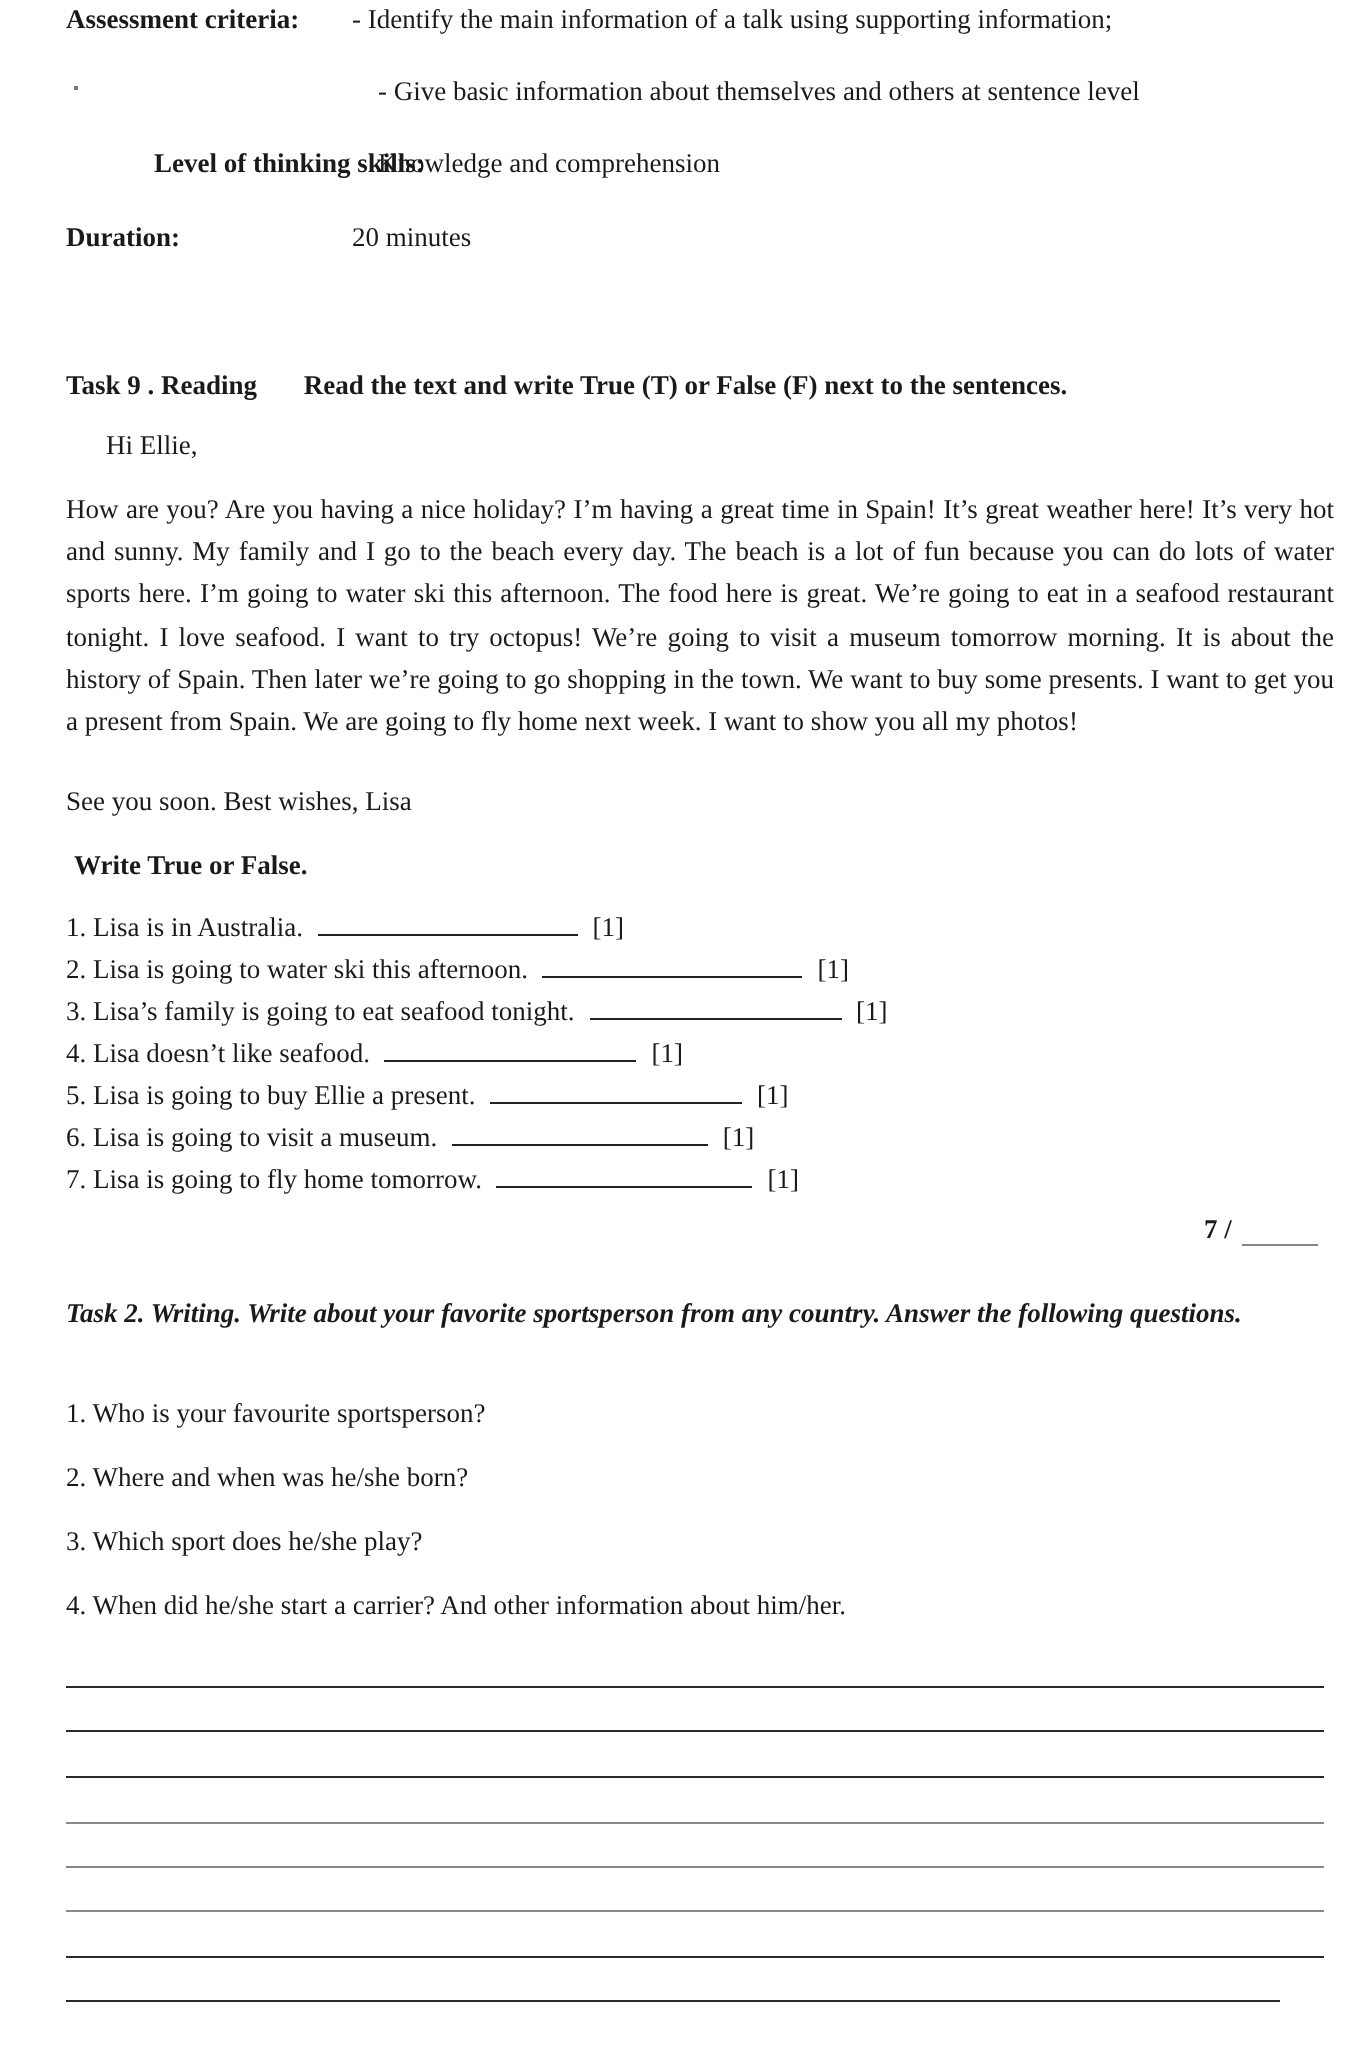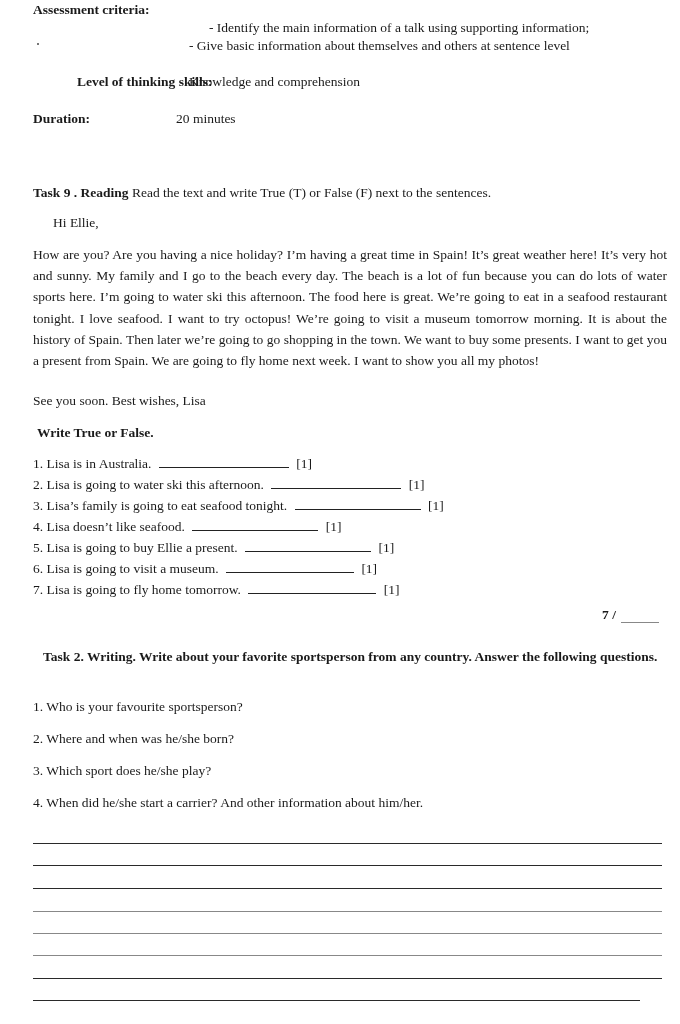--- a/index.html
+++ b/index.html
@@ -40,55 +40,56 @@
       vertical-align: baseline;
       margin-left: 4px;
       margin-right: 4px;
     }
 
     .score { position: absolute; left: 602px; top: 607px; font-weight: bold; }
     .score-blank { position: absolute; left: 621px; top: 622px; width: 38px; border-bottom: 1px solid #888; }
 
     .task2-title {
       position: absolute;
-      left: 43px;
+      left: 33px;
       top: 646px;
       width: 620px;
       line-height: 21px;
       font-weight: bold;
       white-space: normal;
+      font-style: italic;
     }
     .question { position: absolute; left: 33px; }
 
     .write-line {
       position: absolute;
       left: 33px;
       width: 629px;
       height: 0;
       border-top: 1px solid #2a2a2a;
     }
     .write-line.light { border-top-color: #888; }
   </style>
 </head>
 <body>
 
 <div class="abs b" style="left:33px; top:2px;">Assessment criteria:</div>
-<div class="abs" style="left:176px; top:20px;margin-left:33px;">- Identify the main information of a talk using supporting  information;</div>
+<div class="abs" style="left:176px; top:2px;">- Identify the main information of a talk using supporting  information;</div>
 <div class="dot"></div>
 <div class="abs" style="left:176px; top:38px;margin-left:13px;">- Give basic information about themselves and others at sentence level</div>
 
 <div class="abs b" style="left:33px; top:74px;margin-left:44px;">Level of thinking skills:</div>
 <div class="abs" style="left:189px; top:74px;">Knowledge and comprehension</div>
 
 <div class="abs b" style="left:33px; top:111px;">Duration:</div>
 <div class="abs" style="left:176px; top:111px;">20 minutes</div>
 
 <div class="abs" style="left:33px; top:185px;">
   <span class="b">Task 9 . Reading</span>
-  <span style="margin-left:0;">Read the text and write True (T) or False (F) next to the sentences.</span>
+  <span style="margin-left:20px;font-weight:bold;">Read the text and write True (T) or False (F) next to the sentences.</span>
 </div>
 
 <div class="abs" style="left:33px; top:215px;margin-left:20px;">Hi  Ellie,</div>
 
 <div class="letter">How are you? Are you having a nice holiday? I’m having a great time in Spain! It’s great weather here! It’s very hot and sunny. My family and I go to the beach every day. The beach is a lot of fun because you can do lots of water sports here. I’m going to water ski this afternoon. The food here is great. We’re going to eat in a seafood restaurant tonight. I love seafood. I want to try octopus! We’re going to visit a museum tomorrow morning. It is about the history of Spain. Then later we’re going to go shopping in the town. We want to buy some presents. I want to get you a present from Spain. We are going to fly home next week. I want to show you all my photos!</div>
 <div class="signoff">See you soon.  Best wishes, Lisa</div>
 
 <div class="abs b" style="left:37px; top:425px;">Write True or False.</div>
 
 <div class="tf-item" style="top:455px;">

